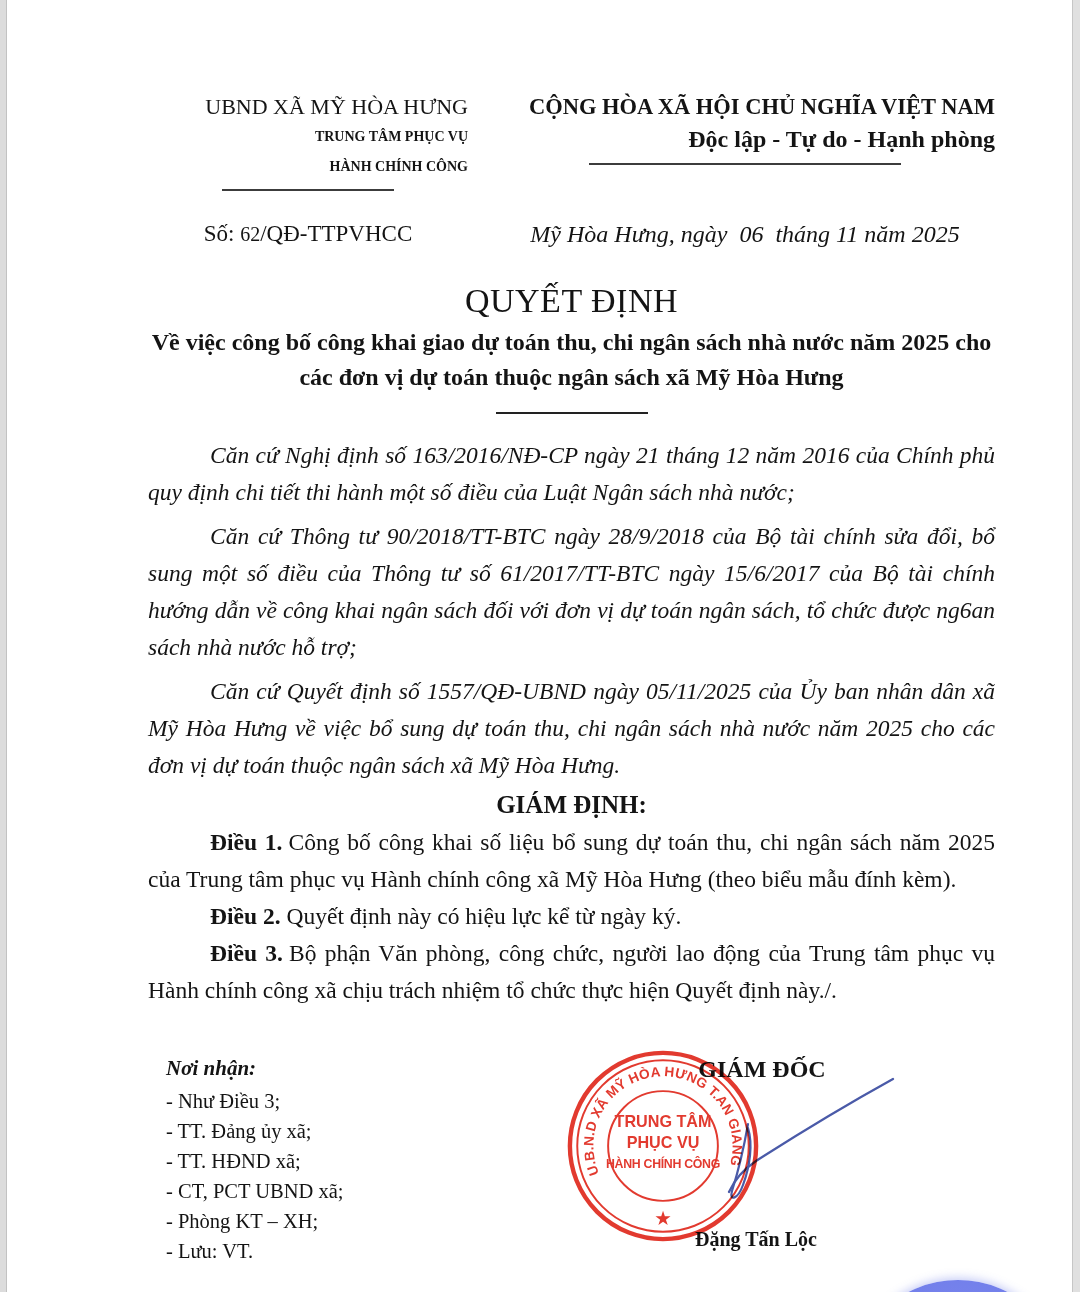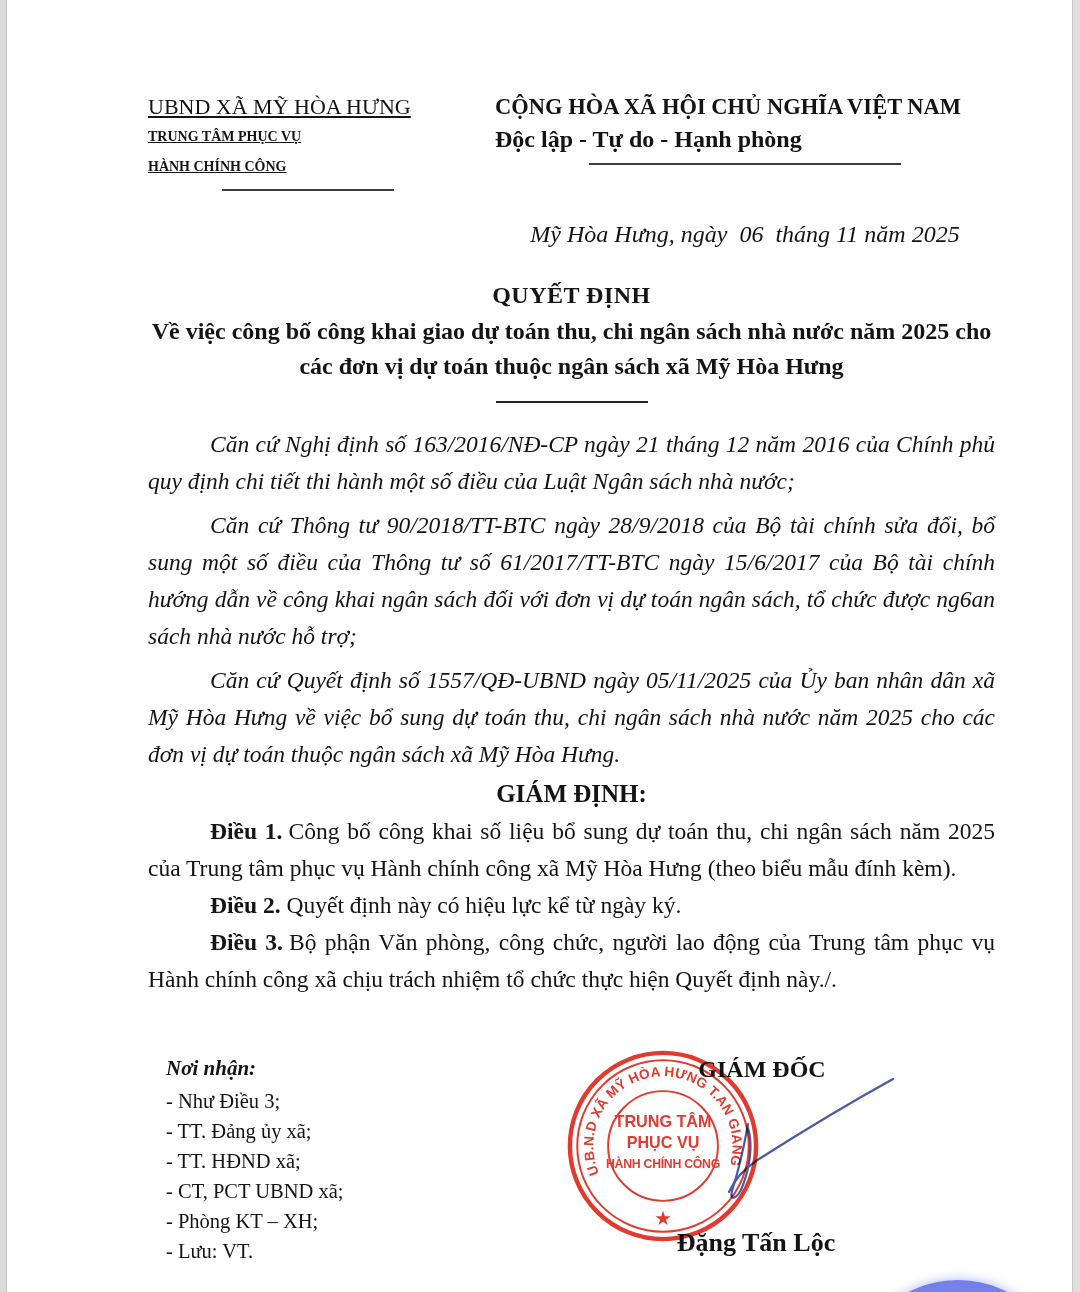--- a/index.html
+++ b/index.html
@@ -10,37 +10,37 @@
     font-family:"Liberation Serif","DejaVu Serif",serif;
   }
   .edge-left  { position:absolute; left:0; top:0; bottom:0; width:7px;
                 background:#dcdcdc; border-right:1px solid #c2c2c2; }
   .edge-right { position:absolute; right:0; top:0; bottom:0; width:8px;
                 background:#e0e0e0; border-left:1px solid #c6c6c6; }
 
   .doc { position:absolute; left:148px; right:85px; top:0; }
 
   .hdr { display:flex; margin-top:92px; }
-  .col-l { width:320px; text-align:left; line-height:30px;text-decoration:underline; }
+  .col-l { width:320px; text-align:right; line-height:30px; }
   .col-l .l1 { font-size:22px; }
   .col-l .l2 { font-size:14px; font-weight:bold; }
   .rule-l { width:172px; border-top:2px solid #3c3c3c; margin:7px auto 0; }
-  .col-r { margin-left:auto; width:500px; text-align:left; line-height:30px; }
+  .col-r { margin-left:auto; width:500px; text-align:right; line-height:30px; }
   .col-r .n1 { font-size:22.5px; font-weight:bold; }
   .col-r .n2 { font-size:24px; font-weight:bold; margin-top:2px; }
   .rule-r { width:312px; border-top:2px solid #3c3c3c; margin:9px auto 0; }
 
   .row2 { display:flex; margin-top:30px; }
   .doc-num { width:320px; text-align:center; font-size:23px; }
   .doc-num .small { font-size:20px; }
   .dateline { margin-left:auto; width:500px; text-align:center;
               font-style:italic; font-size:24px; white-space:pre-wrap; }
 
   .title { margin-top:34px; text-align:center; }
-  .title .h { font-size:24px; font-weight:bold; letter-spacing:.5px; }
+  .title .h { font-size:34px; font-weight:normal; letter-spacing:.5px; }
   .title .subject { font-weight:bold; font-size:24px; line-height:35px; margin:5px auto 0; }
   .title-rule { width:152px; border-top:2.5px solid #222; margin:17px auto 0; }
 
   .recitals { margin-top:23px; }
   .recitals p { font-style:italic; font-size:23.5px; line-height:37px;
                 text-indent:62px; text-align:justify; margin:0 0 7px; }
 
   .decision-heading { text-align:center; font-weight:bold; font-size:25px; margin:7px 0 5px; }
 
   .articles p { font-size:23.5px; line-height:37px; text-indent:62px;
@@ -48,21 +48,21 @@
   .articles b { margin-right:6px; }
 
   .recipients { position:absolute; left:166px; top:1056px; }
   .recipients .label { font-weight:bold; font-style:italic; font-size:21px; }
   .recipients ul { list-style:none; margin:5px 0 0; padding:0;
                    font-size:20.5px; line-height:30px; }
 
   .sig-title { position:absolute; left:657px; top:1056px; width:210px;
                text-align:center; font-weight:bold; font-size:24px; }
   .sig-name  { position:absolute; left:650px; top:1228px; width:212px;
-               text-align:center; font-weight:bold; font-size:26px; }
+               text-align:center; font-weight:bold; font-size:20px; }
 
   .stamp { position:absolute; left:565px; top:1048px; width:196px; height:196px;
            mix-blend-mode:multiply; opacity:.93; }
   .signature-ink { position:absolute; left:0; top:0; width:1080px; height:1292px;
                    pointer-events:none; mix-blend-mode:multiply; }
 
   .fab { position:absolute; left:850px; top:1280px; width:216px; height:216px;
          border-radius:50%; cursor:pointer;
          background:radial-gradient(circle at 50% 32%, #7d89ef 0%, #6f7ce9 55%, #6a78e8 100%);
          box-shadow:0 -2px 10px rgba(90,105,230,.35); }
@@ -83,20 +83,21 @@
         <div class="rule-l"></div>
       </div>
       <div class="col-r">
         <div class="n1">CỘNG HÒA XÃ HỘI CHỦ NGHĨA VIỆT NAM</div>
         <div class="n2">Độc lập - Tự do - Hạnh phòng</div>
         <div class="rule-r"></div>
       </div>
     </div>
 
     <div class="row2">
+      <div class="doc-num"><span>Số: </span><span class="small">62</span><span>/QĐ-TTPVHCC</span></div>
       <div class="dateline">Mỹ Hòa Hưng, ngày  06  tháng 11 năm 2025</div>
     </div>
 
     <div class="title">
       <div class="h">QUYẾT ĐỊNH</div>
       <div class="subject">Về việc công bố công khai giao dự toán thu, chi ngân sách nhà nước năm 2025 cho các đơn vị dự toán thuộc ngân sách xã Mỹ Hòa Hưng</div>
       <div class="title-rule"></div>
     </div>
 
     <div class="recitals">

